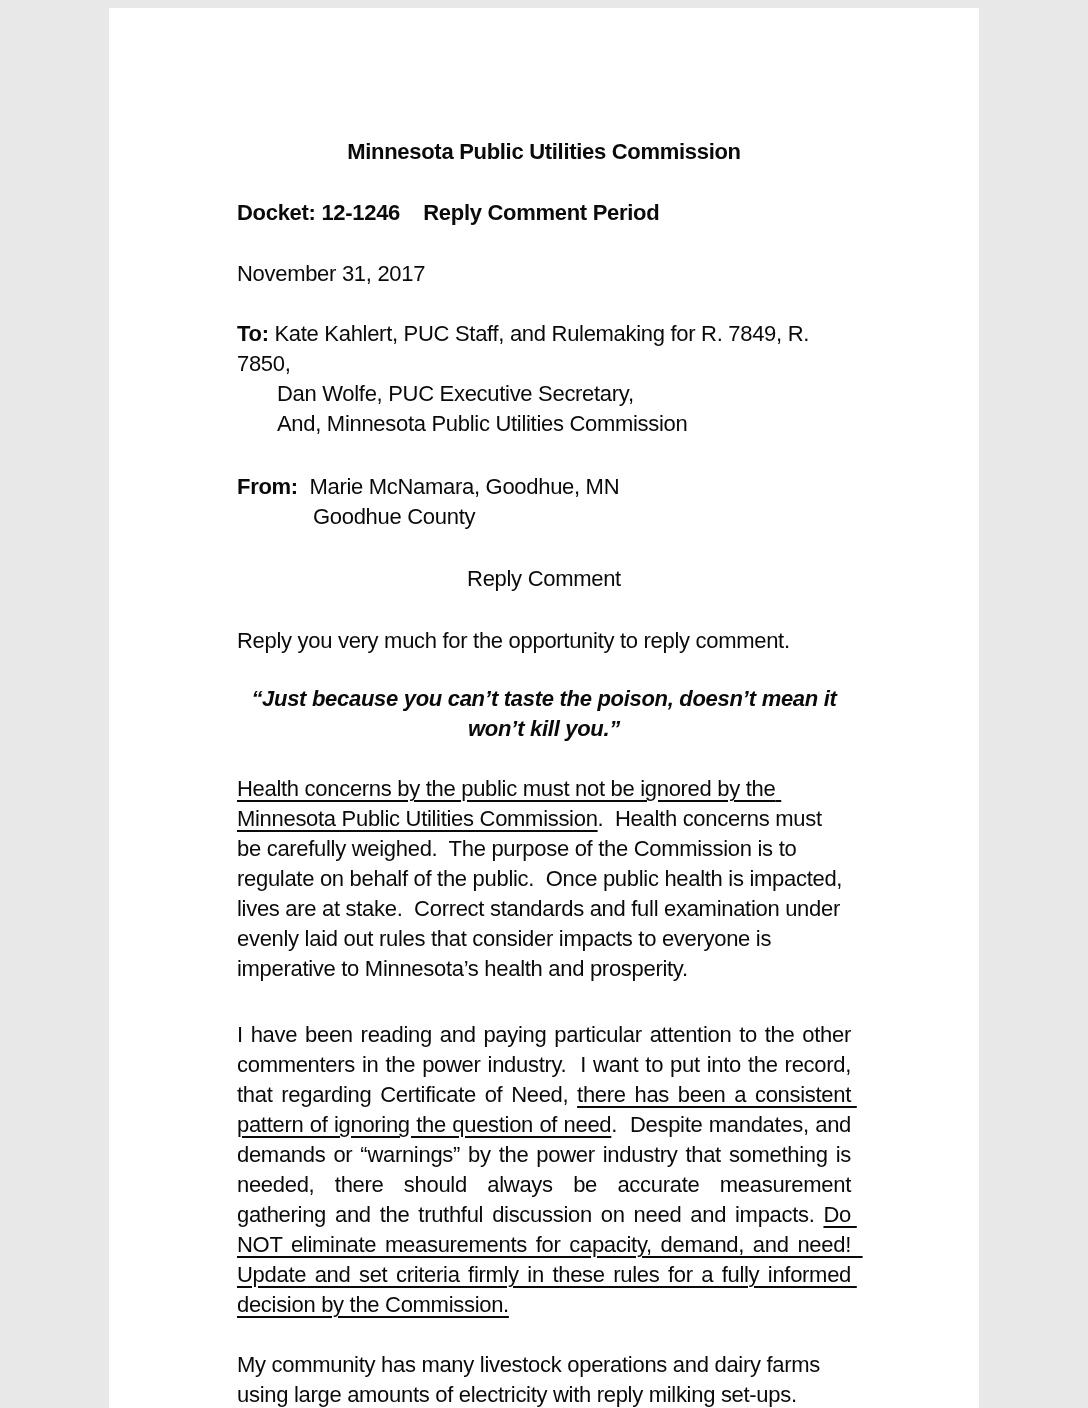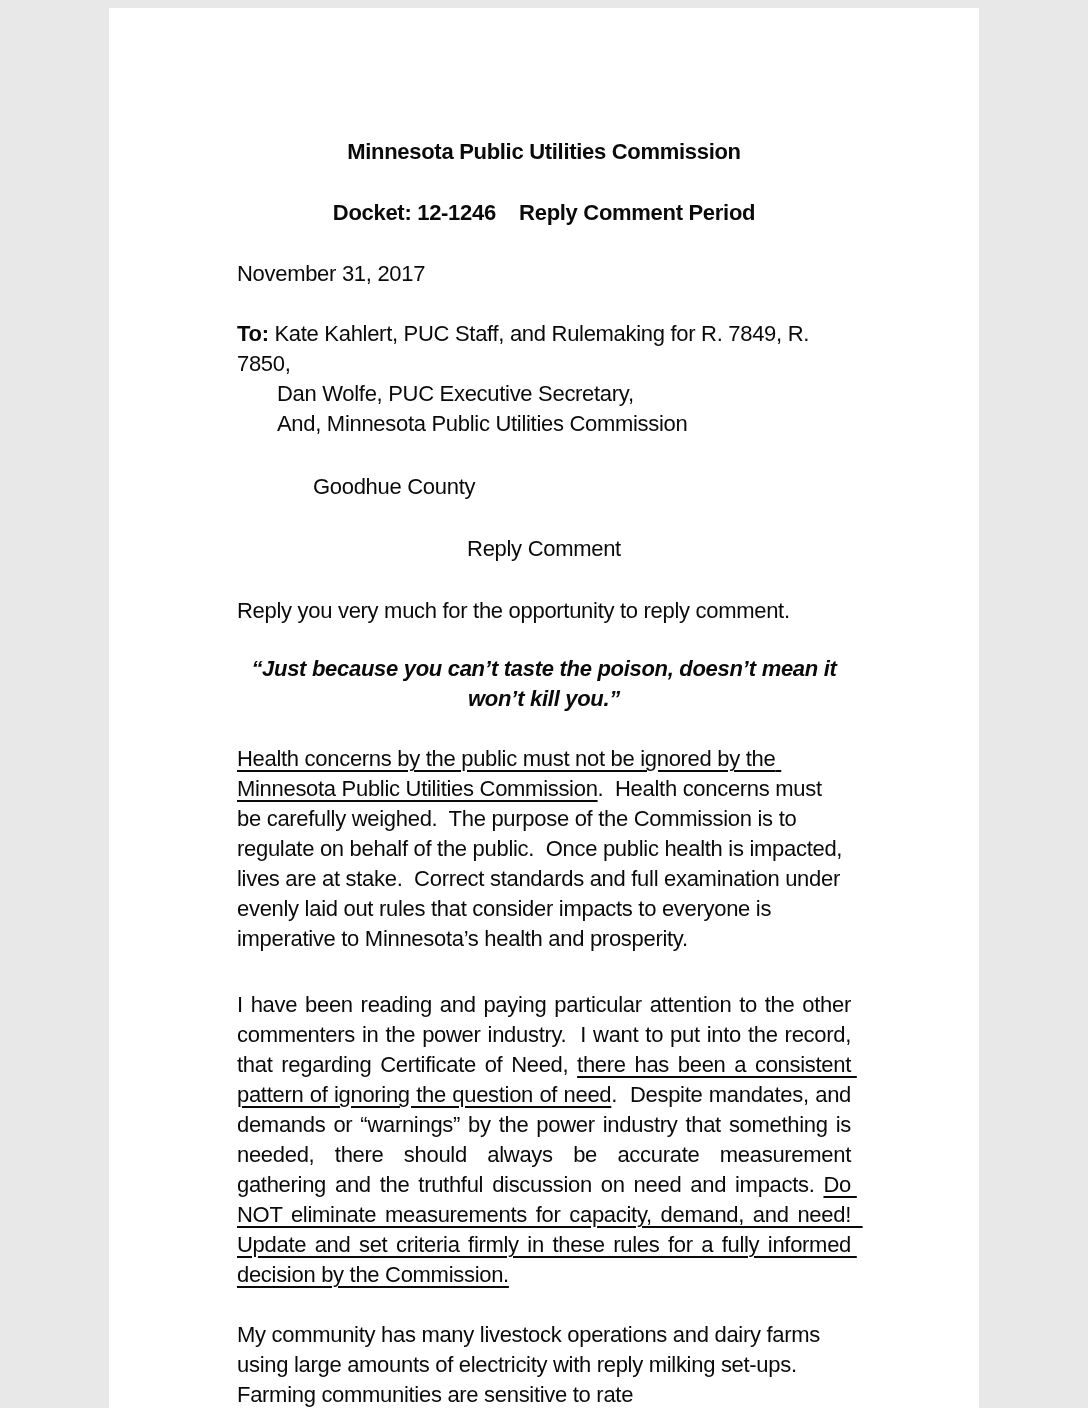--- a/index.html
+++ b/index.html
@@ -18,21 +18,21 @@
     font-size: 22px;
     line-height: 30px;
     letter-spacing: -0.3px;
     box-sizing: border-box;
     padding: 129px 128px 0 128px;
     overflow: hidden;
   }
   .bold { font-weight: 700; }
 
   .doc-title   { font-weight: 700; text-align: center; margin: 0 0 31px 0; }
-  .doc-subtitle{ font-weight: 700; text-align: center; white-space: pre-wrap; margin: 0 0 31px 0; }
+  .doc-subtitle{ font-weight: 700; white-space: pre-wrap; margin: 0 0 31px 0; }
   .date-line   { margin: 0 0 30px 0; }
 
   .to-block    { margin: 0 0 33px 0; }
   .from-block  { margin: 0 0 32px 0; }
   .line        { white-space: pre-wrap; }
   .indent-to   { padding-left: 40px; }
   .indent-from { padding-left: 76px; }
 
   .section-heading { font-weight: 400; text-align: center; margin: 0 0 32px 0; }
 
@@ -77,20 +77,21 @@
 
   <div class="date-line">November 31, 2017</div>
 
   <div class="to-block">
     <div class="line"><span class="bold">To:</span><span> Kate Kahlert, PUC Staff, and Rulemaking for R. 7849, R. 7850,</span></div>
     <div class="line indent-to">Dan Wolfe, PUC Executive Secretary,</div>
     <div class="line indent-to">And, Minnesota Public Utilities Commission</div>
   </div>
 
   <div class="from-block">
+    <div class="line"><span class="bold">From:</span><span>  Marie McNamara, Goodhue, MN</span></div>
     <div class="line indent-from">Goodhue County</div>
   </div>
 
   <div class="section-heading">Reply Comment</div>
 
   <p class="para intro">Reply you very much for the opportunity to reply comment.</p>
 
   <div class="quote">“Just because you can’t taste the poison, doesn’t mean it won’t kill you.”</div>
 
   <p class="para p1"><span class="ul">Health concerns by the public must not be ignored by the Minnesota Public Utilities Commission</span><span>.  Health concerns must be carefully weighed.  The purpose of the Commission is to regulate on behalf of the public.  Once public health is impacted, lives are at stake.  Correct standards and full examination under evenly laid out rules that consider impacts to everyone is imperative to Minnesota’s health and prosperity.</span></p>

